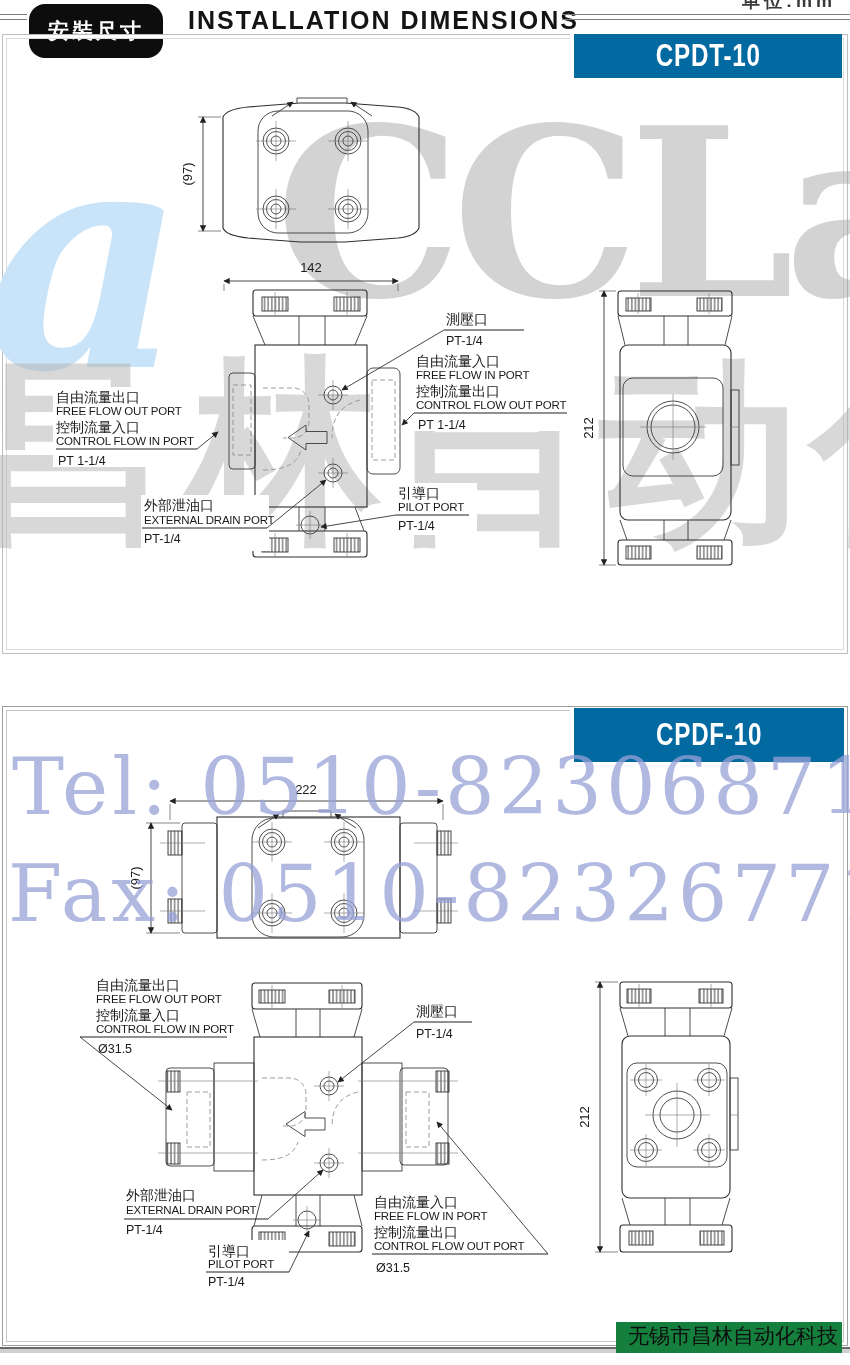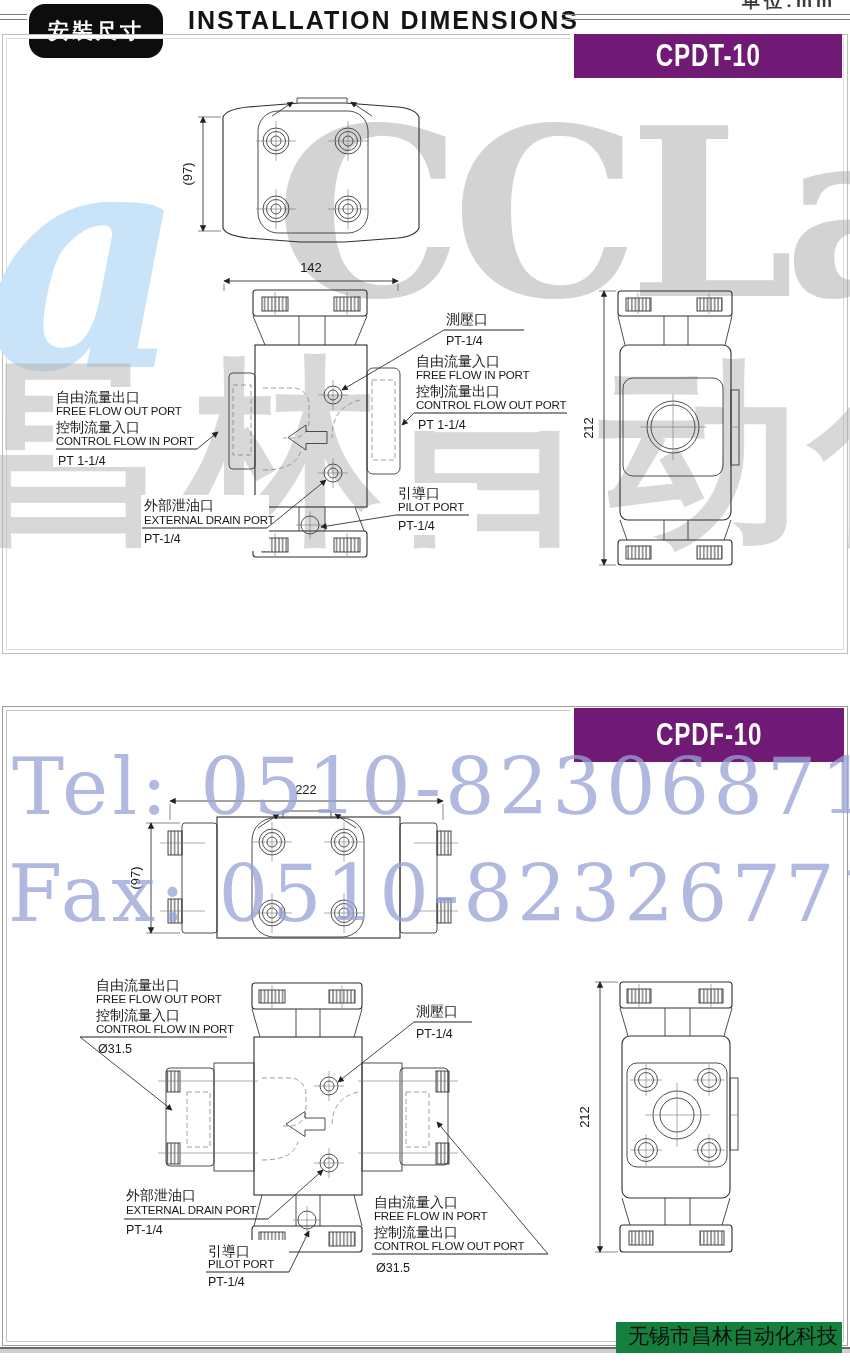--- a/index.html
+++ b/index.html
@@ -10,21 +10,21 @@
   #hl-left{left:0;top:14px;width:27px;}
   #hl-right{left:562px;top:14px;width:288px;}
   #badge{position:absolute;left:29px;top:4px;height:30px;background:#0d0d0d;border-radius:16px;
          color:#fff;font-weight:bold;font-size:21px;letter-spacing:3px;line-height:30px;padding:12px 19px;}
   #hd-title{position:absolute;left:188px;top:6px;font-size:25px;font-weight:800;letter-spacing:2px;color:#141414;}
   #unit-note{position:absolute;top:-11px;right:14px;font-size:18px;font-weight:bold;color:#3a3a3a;letter-spacing:4px;}
   
   .frame{position:absolute;left:2px;width:844px;background:transparent;}
   #frame1{top:34px;height:618px;border:1px solid #bdbdbd;box-shadow:inset 0 0 0 3px #fff,inset 0 0 0 4px #dcdcdc;}
   #frame2{top:706px;height:638px;border:1px solid #9e9e9e;box-shadow:inset 0 0 0 3px #fff,inset 0 0 0 4px #c6c6c6;}
-  .banner{position:absolute;background:#701a75;border-left:4px solid #fff;z-index:2;
+  .banner{position:absolute;background:#0369a1;border-left:4px solid #fff;z-index:2;
           display:flex;align-items:center;justify-content:center;}
   #banner1{left:570px;top:34px;width:268px;height:44px;}
   #banner2{left:570px;top:708px;width:270px;height:54px;}
   .banner span{color:#fff;font-weight:bold;font-size:31px;transform:scaleX(.78);letter-spacing:1px;}
   
   .wm{position:absolute;white-space:nowrap;pointer-events:none;}
   #wm-glyph{left:-15px;top:103px;font:bold italic 310px "DejaVu Serif",serif;color:#c9e4f8;z-index:1;line-height:1;}
   #wm-logo{left:275px;top:96px;font:bold 235px "DejaVu Serif",serif;color:#a9a9a9;opacity:.5;
            letter-spacing:-10px;z-index:1;line-height:1;}
   #wm-cn{left:-30px;top:352px;font-size:200px;font-weight:bold;color:#b2b2b2;opacity:.5;

